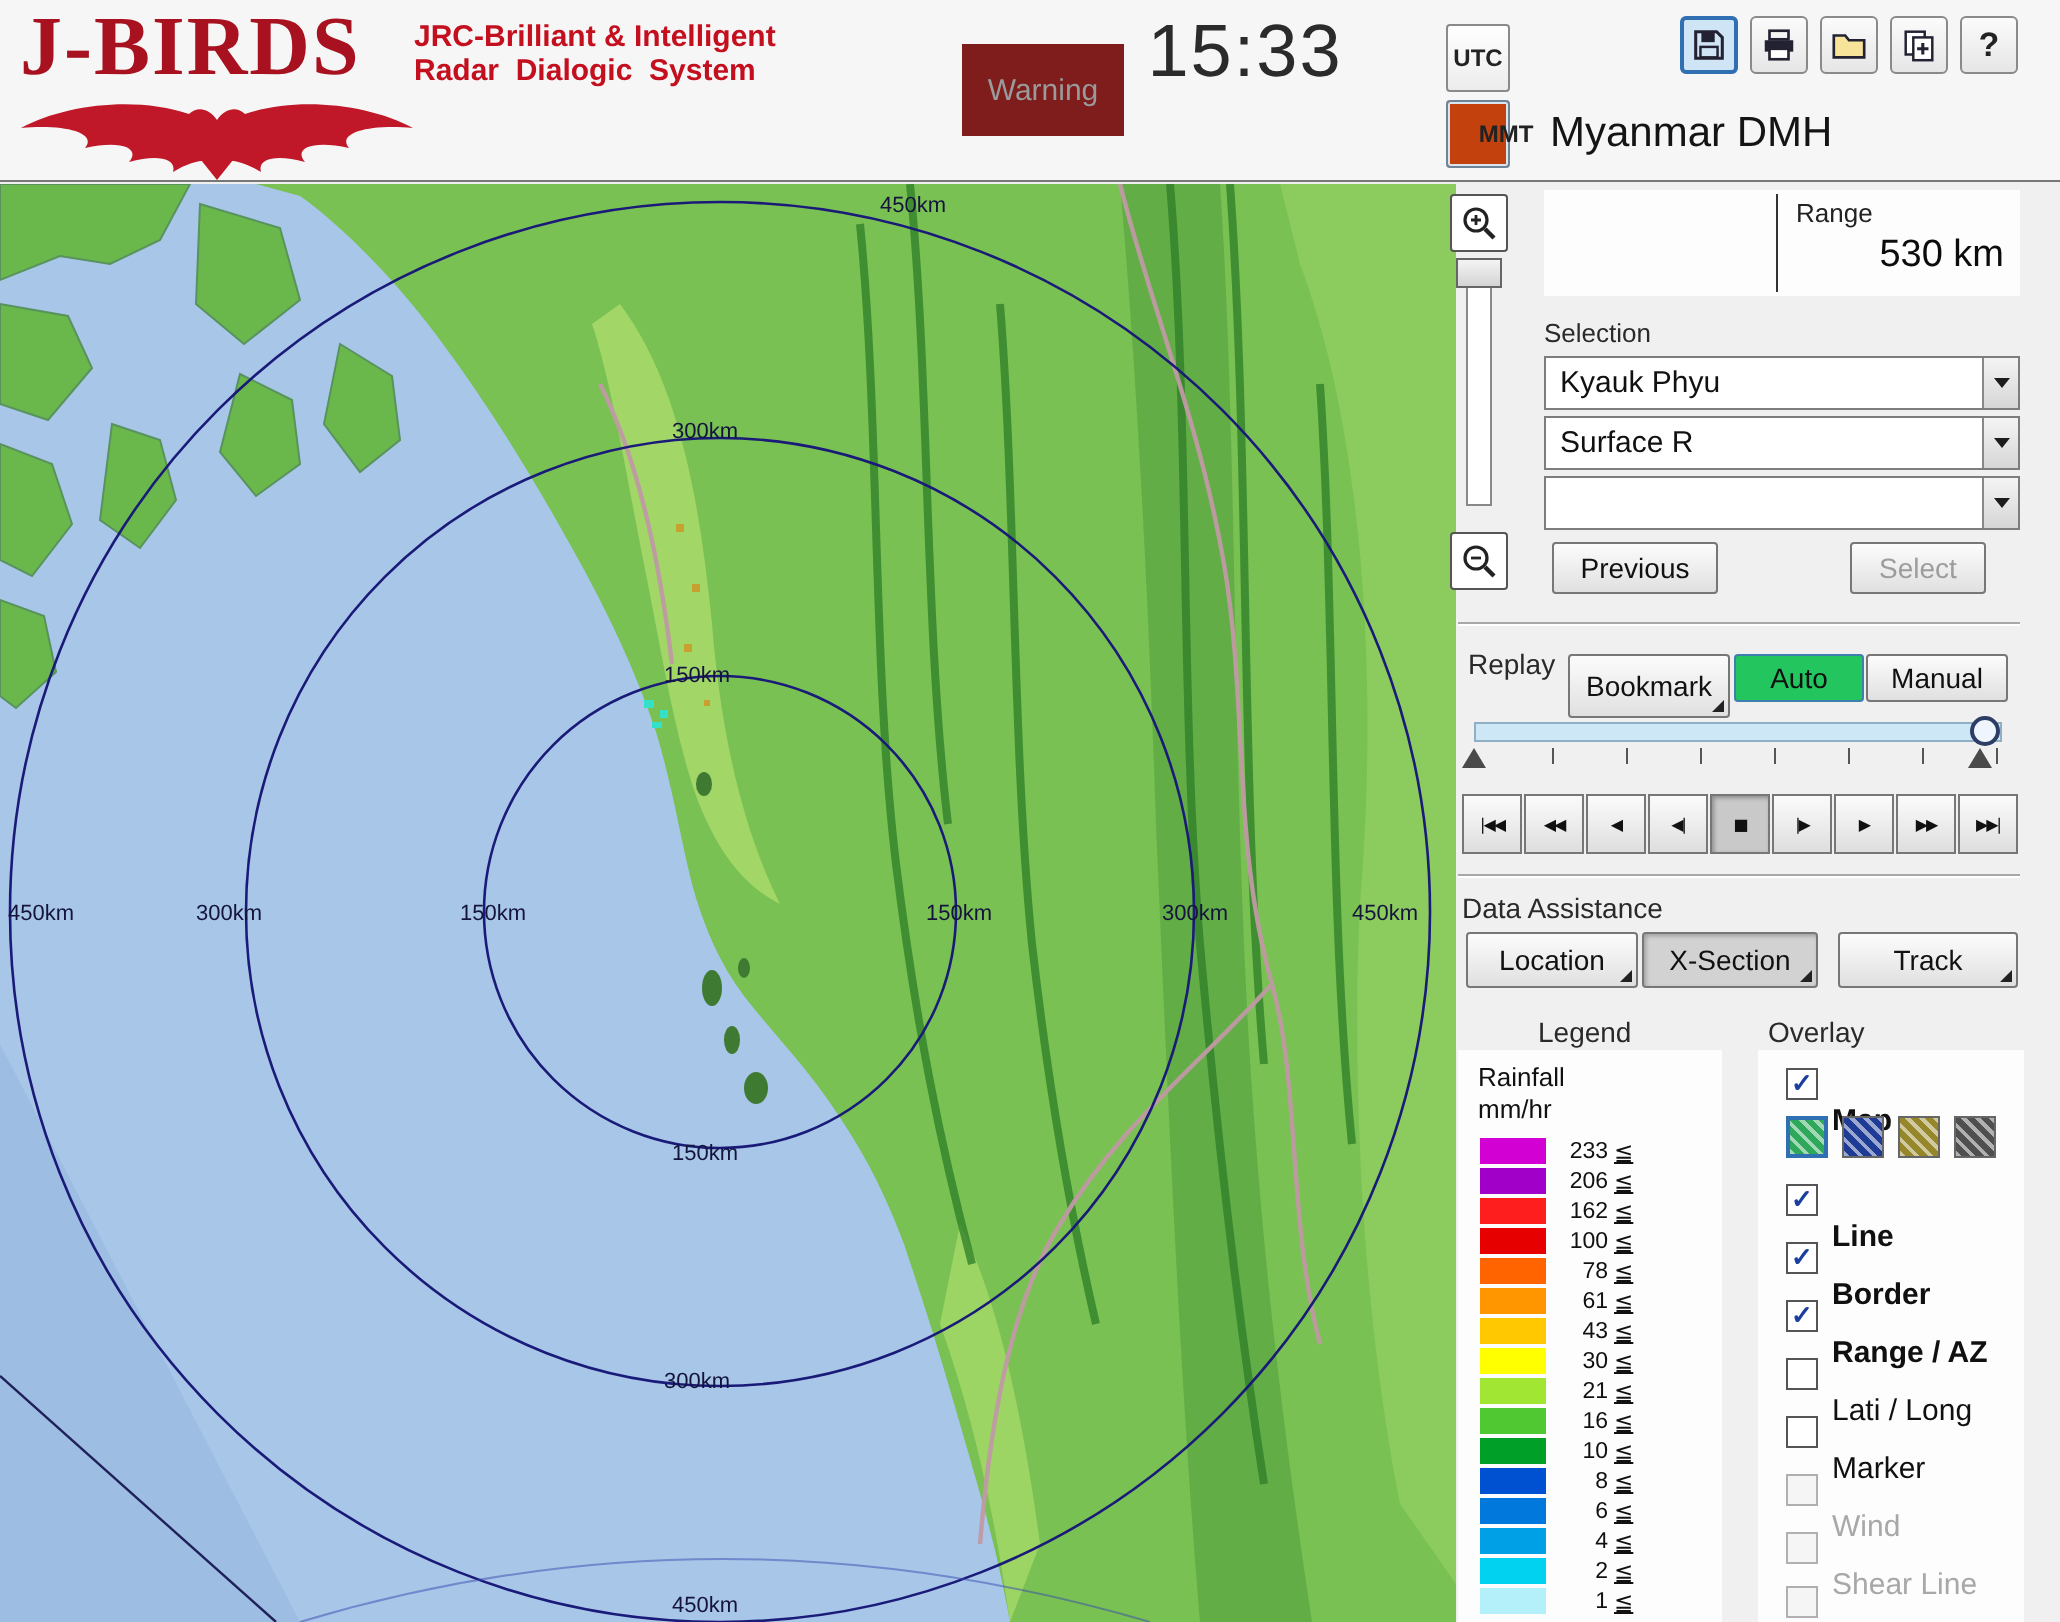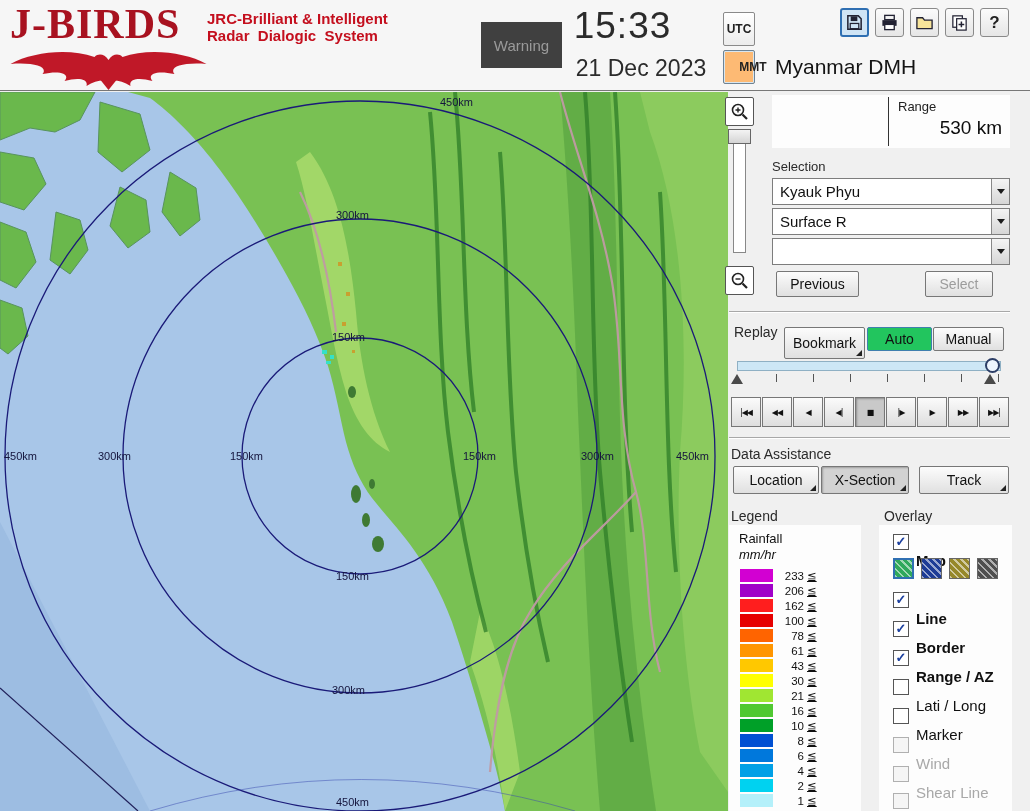--- a/index.html
+++ b/index.html
@@ -4,25 +4,25 @@
 <style>
   * { margin:0; padding:0; box-sizing:border-box; }
   html,body { width:1030px; height:811px; overflow:hidden; }
   body { font-family:"Liberation Sans", sans-serif; background:#f0f0f0; position:relative; }
   .abs { position:absolute; }
 
   
   #header { position:absolute; left:0; top:0; width:1030px; height:91px; background:#f6f6f6; border-bottom:1px solid #777; }
   .logo-title { position:absolute; left:10px; top:0px; font-family:"Liberation Serif", serif; font-weight:bold; font-size:42px; color:#a81220; letter-spacing:1px; }
   .logo-sub { position:absolute; left:207px; top:10px; color:#c40f1e; font-weight:bold; font-size:15px; line-height:17px; white-space:pre; }
-  .warning-box { position:absolute; left:481px; top:22px; width:81px; height:46px; background:#404040; display:flex; align-items:center; justify-content:center; color:#9a9a9a; font-size:15px; }
+  .warning-box { position:absolute; left:481px; top:22px; width:81px; height:46px; background:#7f1d1d; display:flex; align-items:center; justify-content:center; color:#9a9a9a; font-size:15px; }
   .clock { position:absolute; left:565px; top:5px; width:115px; text-align:center; font-size:37px; color:#2b2b2b; letter-spacing:1px; }
   .cdate { position:absolute; left:556px; top:55px; width:170px; text-align:center; font-size:23px; color:#2b2b2b; }
   .tzbtn { position:absolute; left:723px; width:32px; height:34px; border:1px solid #8a8a8a; background:linear-gradient(#ffffff,#ececec); font-size:12px; font-weight:bold; color:#222; display:flex; align-items:center; justify-content:center; border-radius:2px; }
-  .tzbtn.sel { background:#fdba74; border-color:#6e8496; box-shadow:inset 0 0 0 1px #d9e6ef;padding-left:28px; }
+  .tzbtn.sel { background:#c2410c; border-color:#6e8496; box-shadow:inset 0 0 0 1px #d9e6ef;padding-left:28px; }
   .toolbtn { position:absolute; top:8px; width:29px; height:29px; border:1px solid #8a8a8a; background:linear-gradient(#fbfbfb,#e6e6e6); border-radius:3px; display:flex; align-items:center; justify-content:center; }
   .toolbtn.sel { background:#cfe4f5; border:2px solid #2f6fb2; }
   .station { position:absolute; left:775px; top:55px; font-size:21px; color:#141414; }
 
   
   .panel-label { position:absolute; font-size:13px; color:#2a2a2a; }
   .whitebox { position:absolute; background:#fdfdfd; }
   .btn { position:absolute; background:linear-gradient(#fcfcfc,#e0e0e0); border:1px solid #777; border-radius:2px; font-size:14px; color:#111; display:flex; align-items:center; justify-content:center; }
   .btn.disabled { color:#9c9c9c; }
   .btn.pressed { background:#d2d2d2; box-shadow:inset 1px 1px 2px rgba(0,0,0,.25); }
@@ -72,21 +72,20 @@
   <svg class="abs" style="left:6px; top:50px;" width="205" height="40" viewBox="0 0 200 40">
     <path fill="#c01828" d="M100,10 C96,4 90,3 86,7 C60,-2 24,2 2,14 C26,12 40,17 34,24 C52,20 62,24 56,31 C70,27 80,29 78,36 C86,31 94,29 100,31 C106,29 114,31 122,36 C120,29 130,27 144,31 C138,24 148,20 166,24 C160,17 174,12 198,14 C176,2 140,-2 114,7 C110,3 104,4 100,10 Z"></path>
     <path fill="#c01828" d="M92,30 L100,40 L108,30 Z"></path>
   </svg>
 
   <div class="warning-box">
     <span>Warning</span>
   </div>
 
   <div class="clock">15:33</div>
-  <div class="cdate">21 Dec 2023</div>
 
   <div class="tzbtn" style="top:12px;">UTC</div>
   <div class="tzbtn sel" style="top:50px;">MMT</div>
 
   <div class="toolbtn sel" style="left:840px;">
     <svg width="19" height="19" viewBox="0 0 20 20">
       <path d="M3,3 h11 l3,3 v11 h-14 Z" fill="none" stroke="#223" stroke-width="1.6"></path>
       <rect x="6" y="3.5" width="7" height="5" fill="#223"></rect>
       <rect x="5.5" y="11" width="9" height="5.5" fill="none" stroke="#223" stroke-width="1.3"></rect>
     </svg>
@@ -281,28 +280,28 @@
 <div class="btn menu-corner" style="left:733px; top:466px; width:86px; height:28px;">
     <span>Location</span>
   </div>
 <div class="btn menu-corner pressed" style="left:821px; top:466px; width:88px; height:28px;">
     <span>X-Section</span>
   </div>
 <div class="btn menu-corner" style="left:919px; top:466px; width:90px; height:28px;">
     <span>Track</span>
   </div>
 
-<div class="panel-label" style="left:731px; top:508px; font-size:14px;">Legend</div>
+<div class="panel-label" style="left:769px; top:508px; font-size:14px;">Legend</div>
 <div class="panel-label" style="left:884px; top:508px; font-size:14px;">Overlay</div>
 
 <div class="whitebox" style="left:729px; top:525px; width:132px; height:286px;"></div>
 <div class="whitebox" style="left:879px; top:525px; width:133px; height:286px;"></div>
 
 <div class="abs" style="left:739px; top:531px; font-size:13px; color:#111;">Rainfall</div>
-<div class="abs" style="left:739px; top:547px; font-size:13px; color:#111;font-style:italic;">mm/hr</div>
+<div class="abs" style="left:739px; top:547px; font-size:13px; color:#111;">mm/hr</div>
 
 <div class="abs" style="left:740px; top:568px;">
   <div class="lrow">
       <span class="lsw" style="background-color: rgb(210, 0, 210);"></span>
       <span class="lv">233</span>
       <span class="ls">≦</span>
     </div>
   <div class="lrow">
       <span class="lsw" style="background-color: rgb(160, 0, 200);"></span>
       <span class="lv">206</span>

